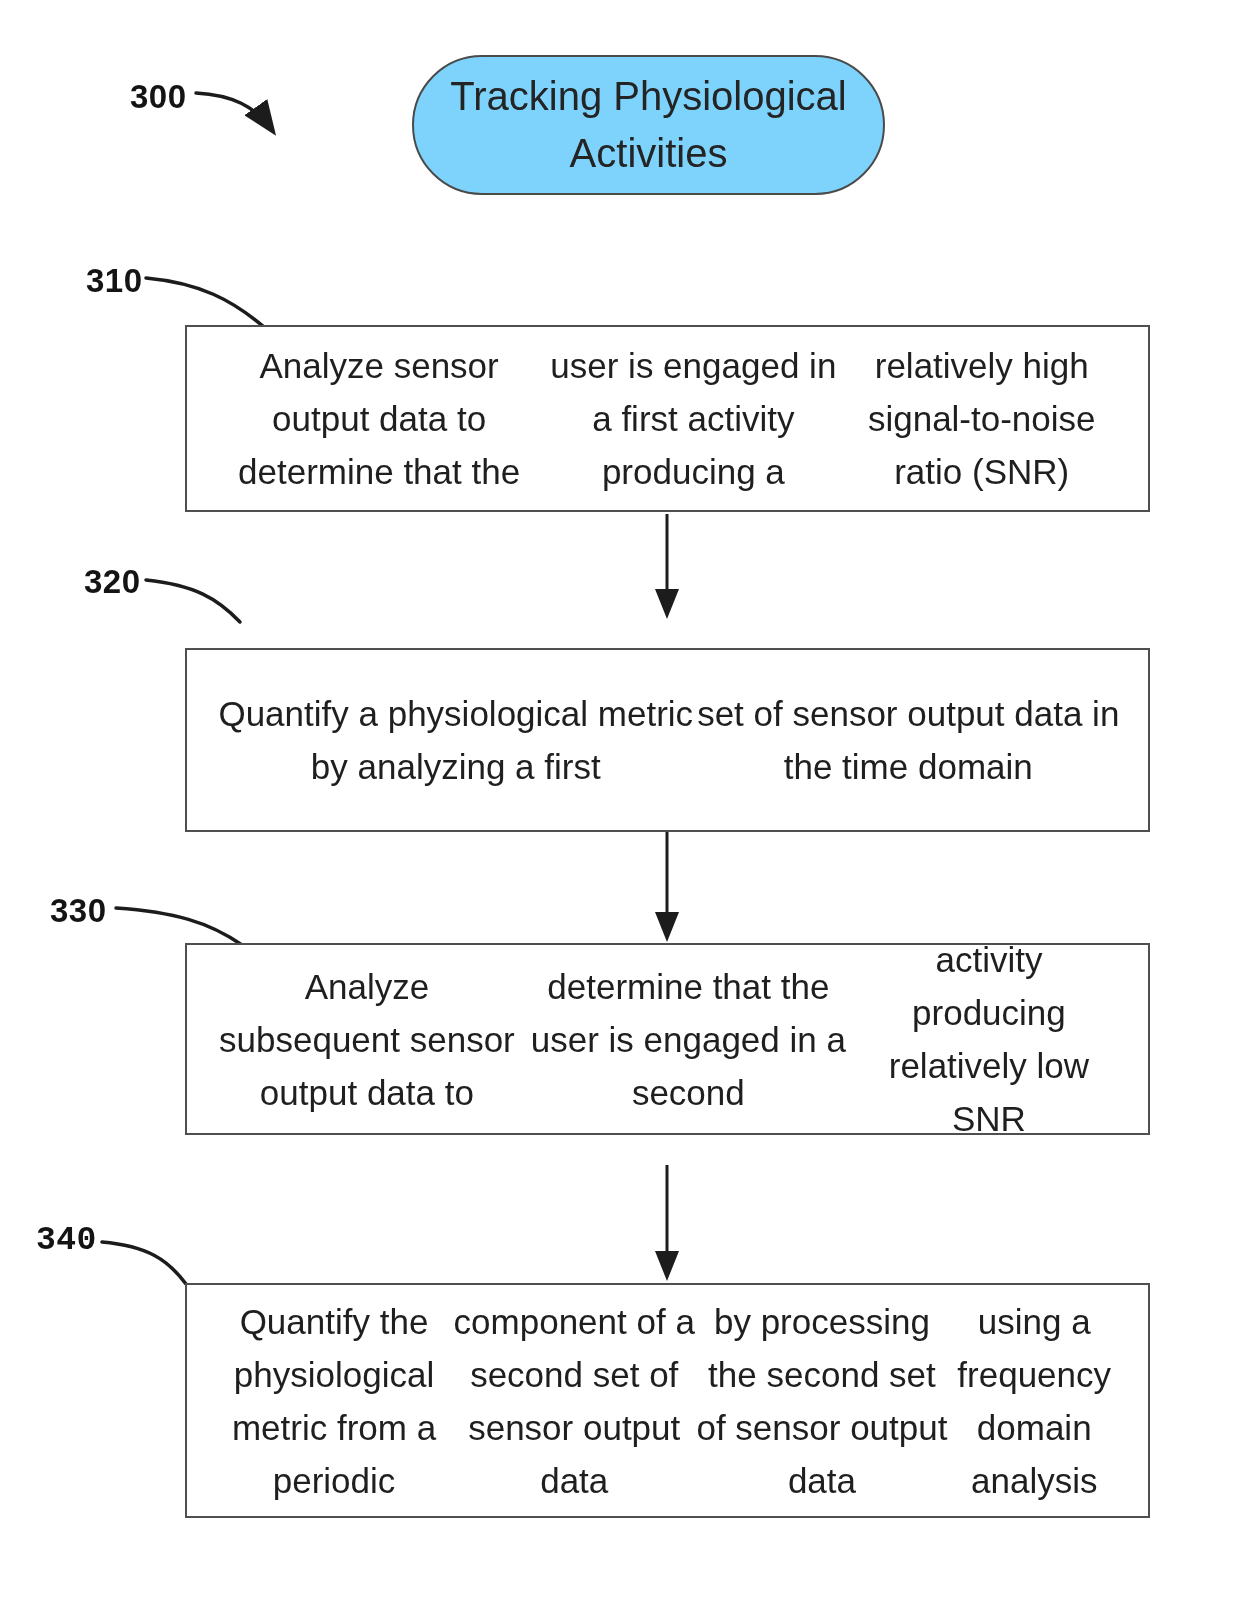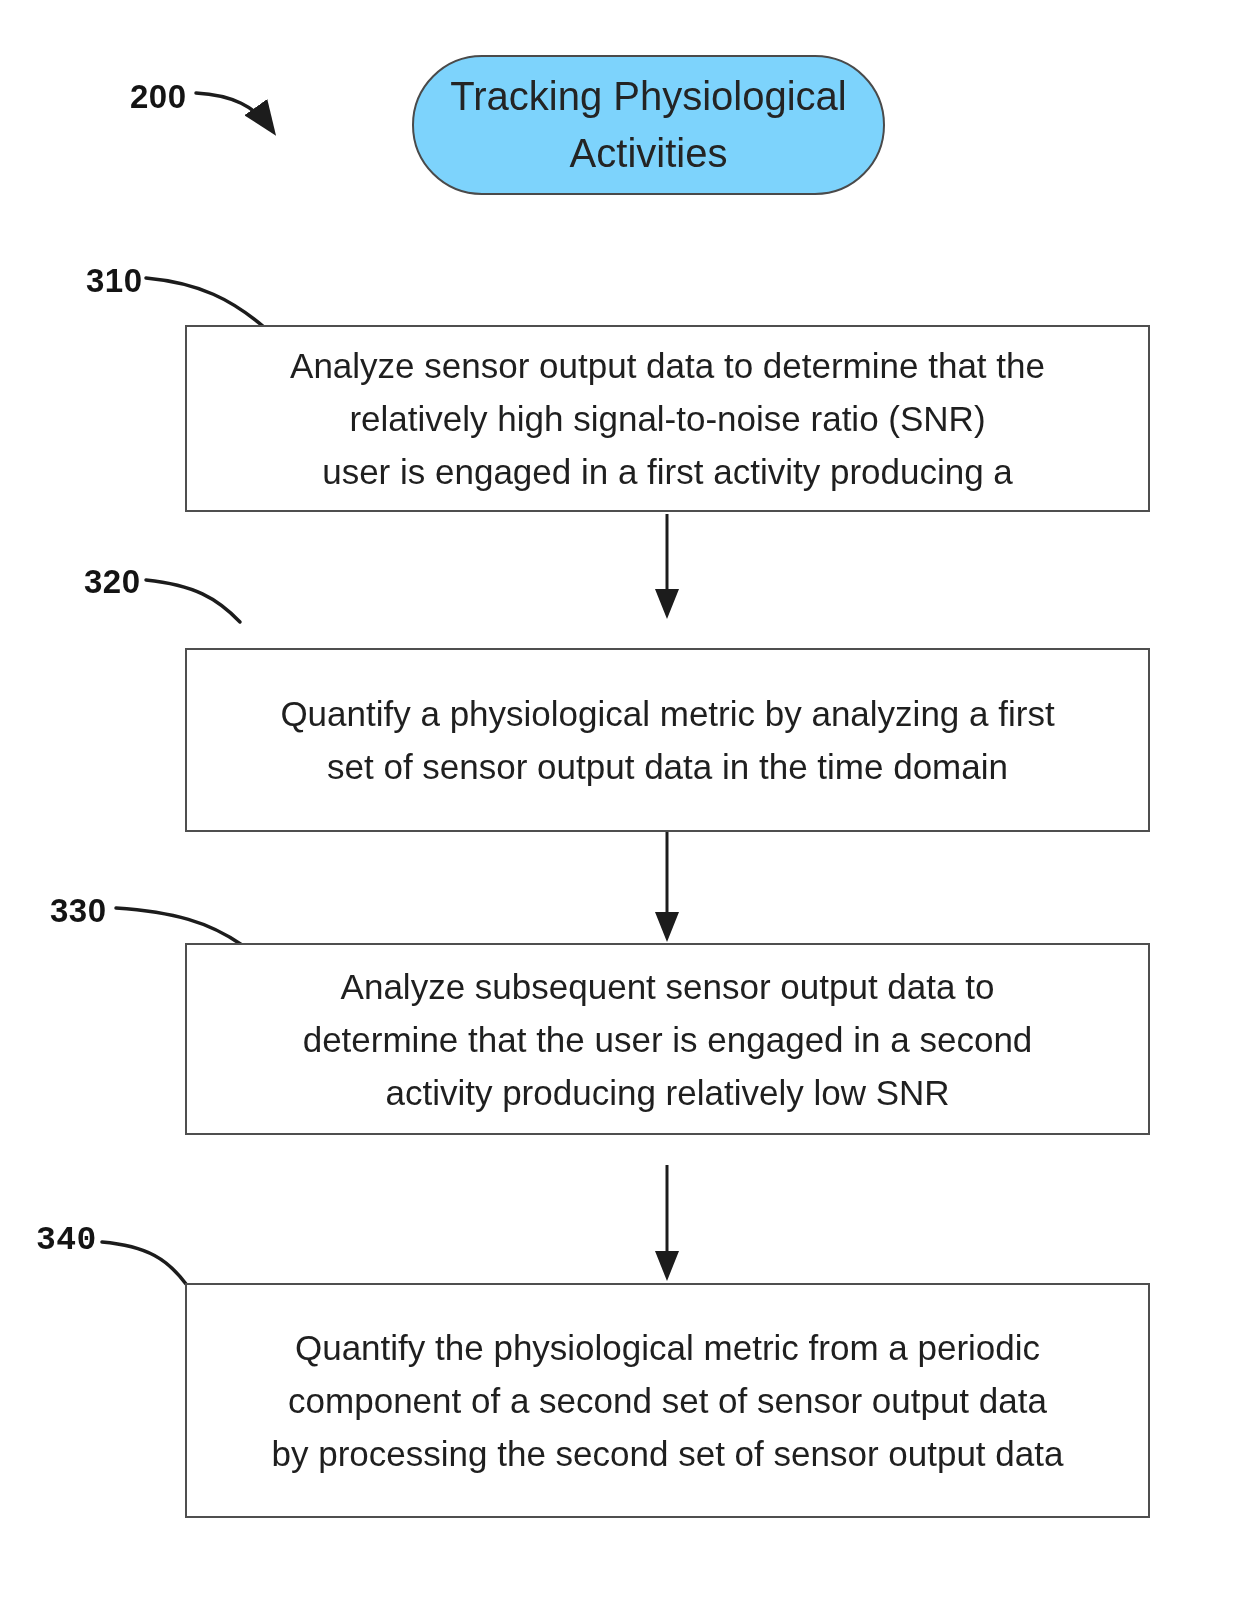--- a/index.html
+++ b/index.html
@@ -31,21 +31,21 @@
     font-size: 40px; line-height: 57px;
     text-align: center;
     color: #242424;
   }
   .step {
     position: absolute;
     left: 185px; width: 965px;
     box-sizing: border-box;
     border: 2px solid #4f4f4f;
     background: #ffffff;
-    display: flex; flex-direction: column;
+    display: flex; flex-direction: row;
     align-items: center; justify-content: center;
     text-align: center;
     font-size: 35px; line-height: 53px;
     color: #1f1f1f;
     padding: 0 28px;
   }
   .step-310 { top: 325px; height: 187px; }
   .step-320 { top: 648px; height: 184px; }
   .step-330 { top: 943px; height: 192px; }
   .step-340 { top: 1283px; height: 235px; }
@@ -79,47 +79,48 @@
     <path d="M146,278 C200,283 232,300 264,327" fill="none" stroke="#1c1c1c" stroke-width="3.5" stroke-linecap="round"></path>
     <path d="M146,580 C194,585 217,598 240,622" fill="none" stroke="#1c1c1c" stroke-width="3.5" stroke-linecap="round"></path>
     <path d="M116,908 C174,912 209,922 242,945" fill="none" stroke="#1c1c1c" stroke-width="3.5" stroke-linecap="round"></path>
     <path d="M102,1242 C148,1246 168,1260 186,1284" fill="none" stroke="#1c1c1c" stroke-width="3.5" stroke-linecap="round"></path>
 
     <line x1="667" y1="514" x2="667" y2="613" stroke="#1c1c1c" stroke-width="3" marker-end="url(#ah)"></line>
     <line x1="667" y1="808" x2="667" y2="936" stroke="#1c1c1c" stroke-width="3" marker-end="url(#ah)"></line>
     <line x1="667" y1="1165" x2="667" y2="1275" stroke="#1c1c1c" stroke-width="3" marker-end="url(#ah)"></line>
   </svg>
 
-  <div class="ref ref-300">200</div>
+  <div class="ref ref-300">300</div>
   <div class="ref ref-310">310</div>
   <div class="ref ref-320">320</div>
   <div class="ref ref-330">330</div>
   <div class="ref ref-340">340</div>
 
   <div class="terminal">
     <div>Tracking Physiological</div>
     <div>Activities</div>
   </div>
 
   <div class="step step-310">
     <div>Analyze sensor output data to determine that the</div>
+    <div>user is engaged in a first activity producing a</div>
     <div>relatively high signal-to-noise ratio (SNR)</div>
-    <div>user is engaged in a first activity producing a</div>
   </div>
 
   <div class="step step-320">
     <div>Quantify a physiological metric by analyzing a first</div>
     <div>set of sensor output data in the time domain</div>
   </div>
 
   <div class="step step-330">
     <div>Analyze subsequent sensor output data to</div>
     <div>determine that the user is engaged in a second</div>
     <div>activity producing relatively low SNR</div>
   </div>
 
   <div class="step step-340">
     <div>Quantify the physiological metric from a periodic</div>
     <div>component of a second set of sensor output data</div>
     <div>by processing the second set of sensor output data</div>
+    <div>using a frequency domain analysis</div>
   </div>
 
 </div>
 
 </body></html>

